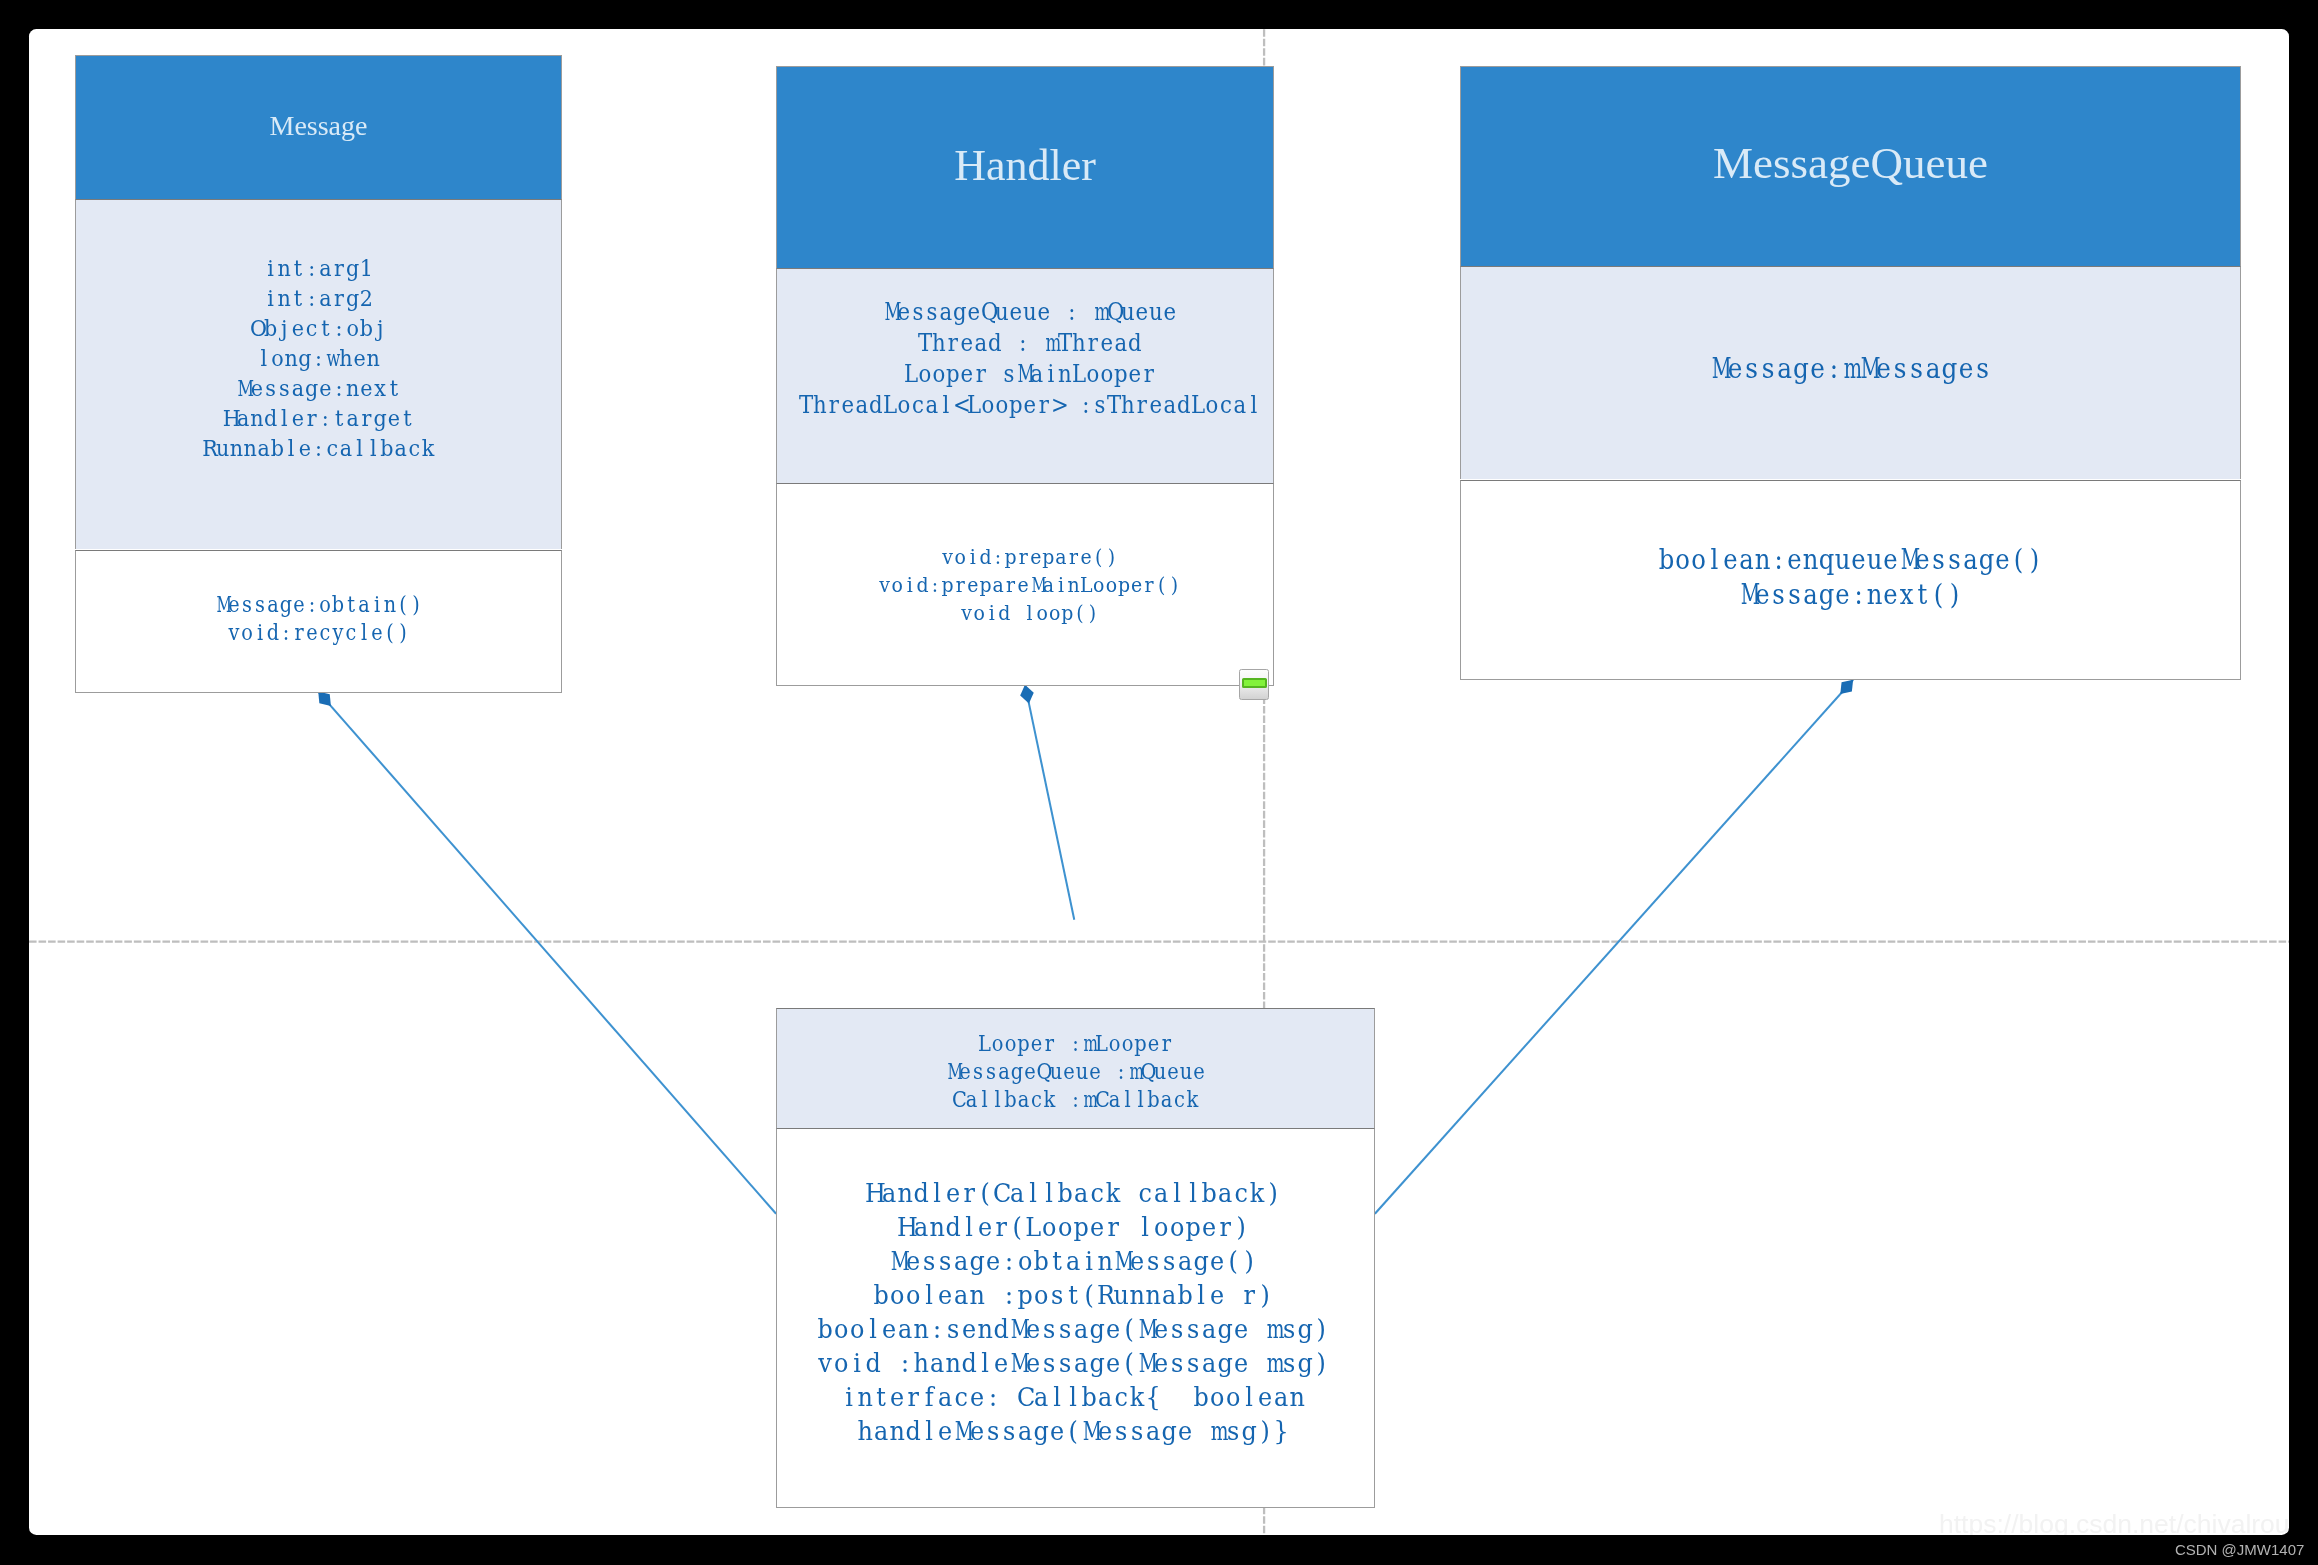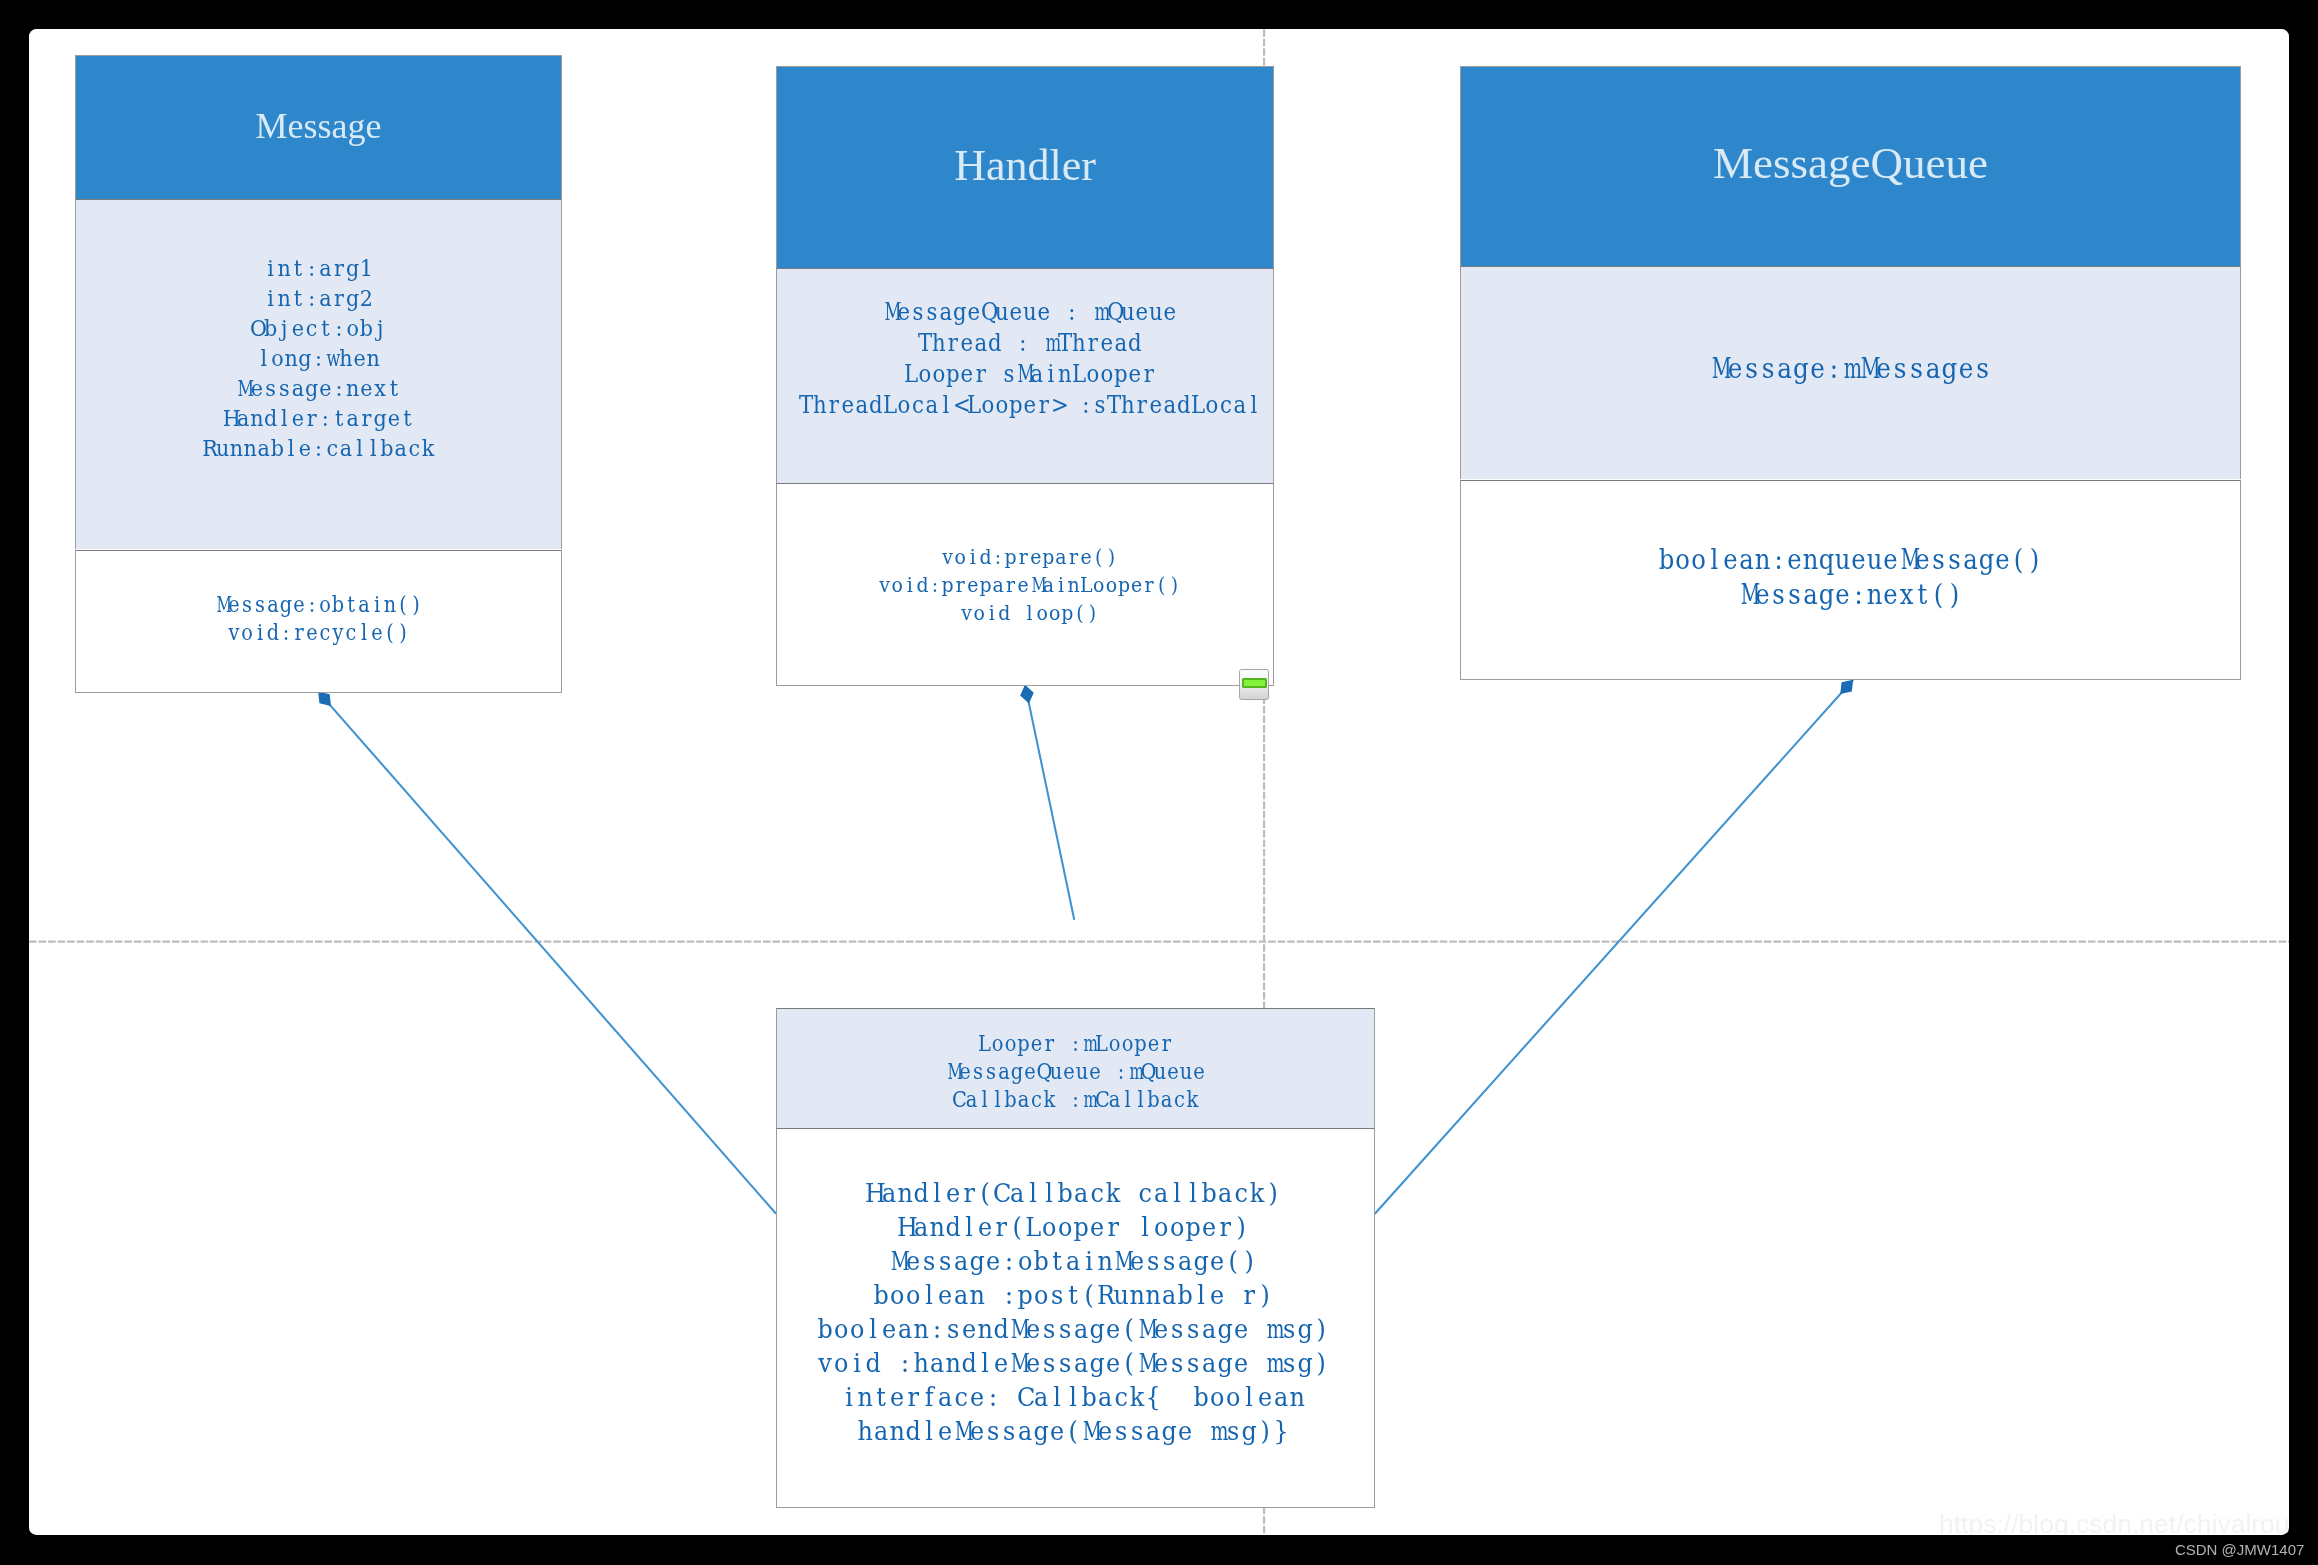--- a/index.html
+++ b/index.html
@@ -49,21 +49,21 @@
           <polygon points="355.00,813.00 356.39,827.48 370.56,830.75 369.17,816.27" fill="#1A6DB5"></polygon>
           <line x1="1222.5" y1="804.5" x2="1283" y2="1093" stroke="#3E92D0" stroke-width="2.5"></line>
           <polygon points="1222.50,804.50 1216.60,817.79 1227.34,827.60 1233.24,814.30" fill="#1A6DB5"></polygon>
           <line x1="2239" y1="798.5" x2="1652" y2="1454" stroke="#3E92D0" stroke-width="2.5"></line>
           <polygon points="2239.00,798.50 2224.80,801.62 2223.26,816.08 2237.46,812.96" fill="#1A6DB5"></polygon>
         </g>
     </svg>
 
     <div id="boxes">
         <div class="uml" style="left: 46px; top: 26px; width: 487px; height: 637px;">
-          <div class="hdr" style="height: 144px; font-size: 36px; padding-bottom: 3.1px;">Message</div>
+          <div class="hdr" style="height: 144px; font-size: 28px; padding-bottom: 3.1px;">Message</div>
           <div class="attrs" style="top: 144px; height: 350px;">
             <div class="rows" style="font-size: 23px; line-height: 30px; top: 53px;">
               <div><i style="width:13.7px">i</i><i style="width:13.7px">n</i><i style="width:13.7px">t</i><i style="width:13.7px">:</i><i style="width:13.7px">a</i><i style="width:13.7px">r</i><i style="width:13.7px">g</i><i style="width:13.7px">1</i></div>
               <div><i style="width:13.7px">i</i><i style="width:13.7px">n</i><i style="width:13.7px">t</i><i style="width:13.7px">:</i><i style="width:13.7px">a</i><i style="width:13.7px">r</i><i style="width:13.7px">g</i><i style="width:13.7px">2</i></div>
               <div><i style="width:13.7px">O</i><i style="width:13.7px">b</i><i style="width:13.7px">j</i><i style="width:13.7px">e</i><i style="width:13.7px">c</i><i style="width:13.7px">t</i><i style="width:13.7px">:</i><i style="width:13.7px">o</i><i style="width:13.7px">b</i><i style="width:13.7px">j</i></div>
               <div><i style="width:13.7px">l</i><i style="width:13.7px">o</i><i style="width:13.7px">n</i><i style="width:13.7px">g</i><i style="width:13.7px">:</i><i style="width:13.7px;transform:scaleX(.78)">w</i><i style="width:13.7px">h</i><i style="width:13.7px">e</i><i style="width:13.7px">n</i></div>
               <div><i style="width:13.7px;transform:scaleX(.78)">M</i><i style="width:13.7px">e</i><i style="width:13.7px">s</i><i style="width:13.7px">s</i><i style="width:13.7px">a</i><i style="width:13.7px">g</i><i style="width:13.7px">e</i><i style="width:13.7px">:</i><i style="width:13.7px">n</i><i style="width:13.7px">e</i><i style="width:13.7px">x</i><i style="width:13.7px">t</i></div>
               <div><i style="width:13.7px">H</i><i style="width:13.7px">a</i><i style="width:13.7px">n</i><i style="width:13.7px">d</i><i style="width:13.7px">l</i><i style="width:13.7px">e</i><i style="width:13.7px">r</i><i style="width:13.7px">:</i><i style="width:13.7px">t</i><i style="width:13.7px">a</i><i style="width:13.7px">r</i><i style="width:13.7px">g</i><i style="width:13.7px">e</i><i style="width:13.7px">t</i></div>
               <div><i style="width:13.7px">R</i><i style="width:13.7px">u</i><i style="width:13.7px">n</i><i style="width:13.7px">n</i><i style="width:13.7px">a</i><i style="width:13.7px">b</i><i style="width:13.7px">l</i><i style="width:13.7px">e</i><i style="width:13.7px">:</i><i style="width:13.7px">c</i><i style="width:13.7px">a</i><i style="width:13.7px">l</i><i style="width:13.7px">l</i><i style="width:13.7px">b</i><i style="width:13.7px">a</i><i style="width:13.7px">c</i><i style="width:13.7px">k</i></div>
             </div>

